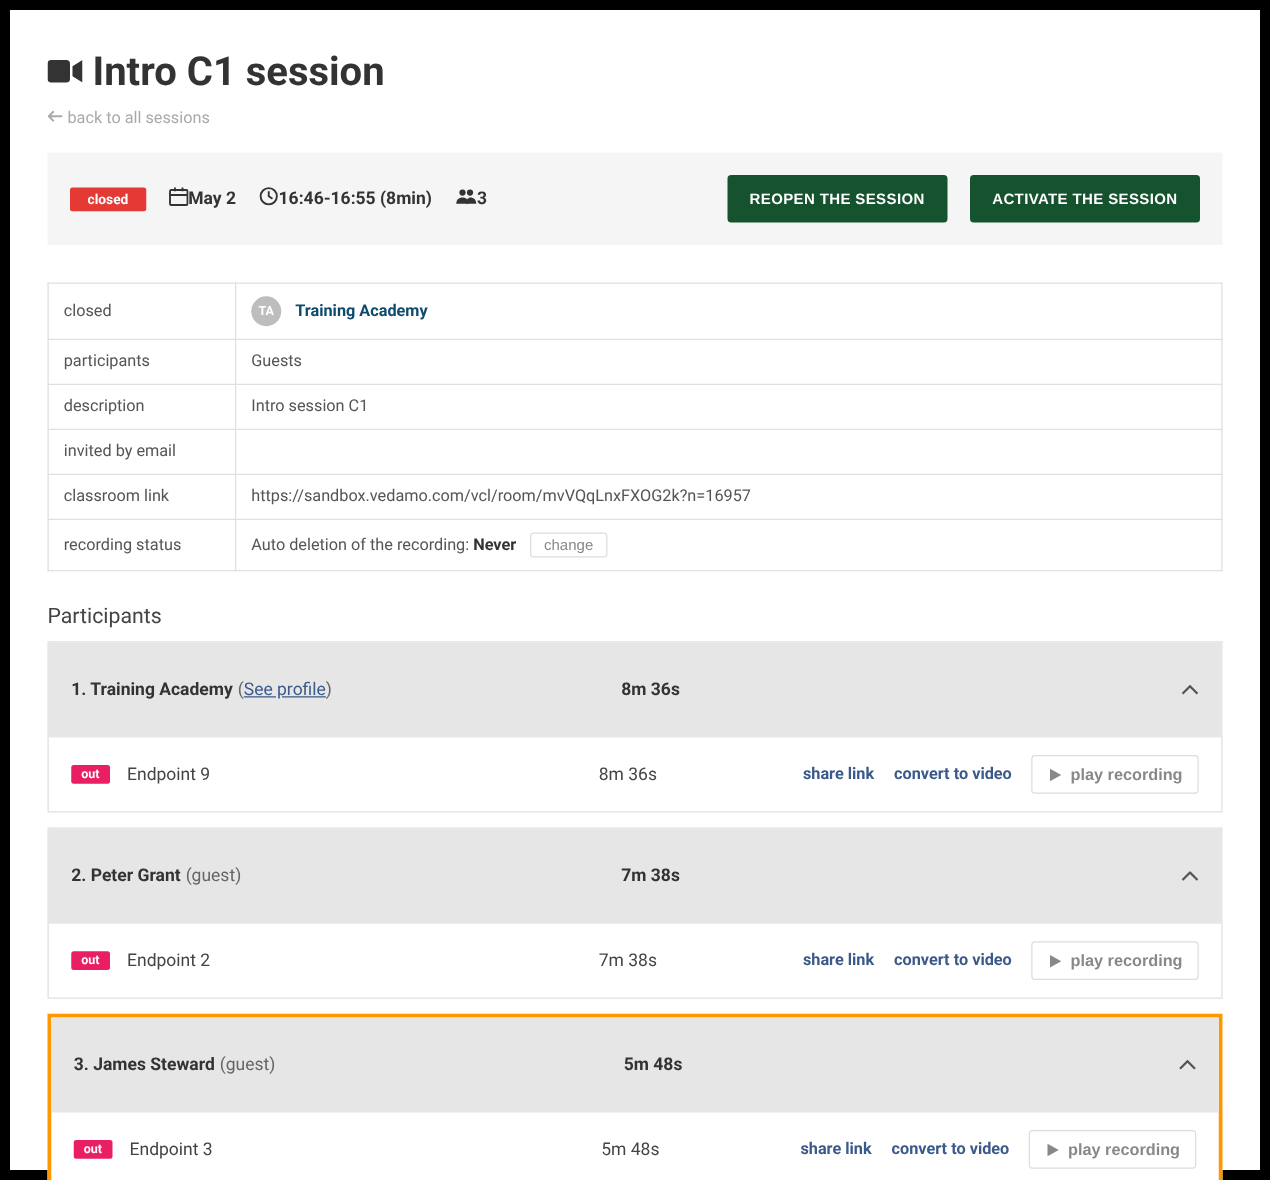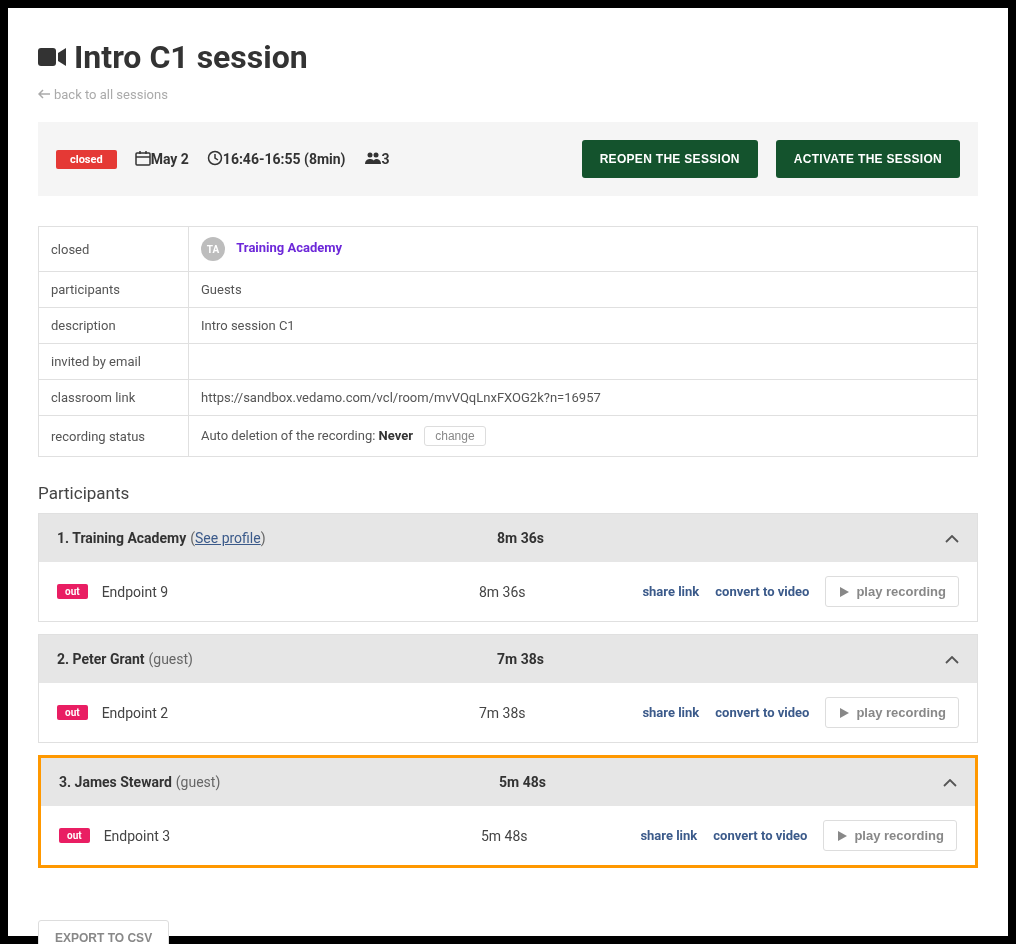--- a/index.html
+++ b/index.html
@@ -95,21 +95,21 @@
       background: #bdbdbd;
       color: #fff;
       font-size: 10px;
       font-weight: 700;
       align-items: center;
       justify-content: center;
       vertical-align: middle;
       margin-right: 8px;
     }
     .link-blue {
-      color: #6d28d9;
+      color: #0c4a6e;
       font-weight: 700;
     }
     .bold { font-weight: 700; color: #333; }
     .btn-change {
       border: 1px solid #ddd;
       background: #fff;
       border-radius: 3px;
       padding: 2px 10px;
       font-size: 12px;
       color: #888;
@@ -125,21 +125,21 @@
     .participant-block {
       border: 1px solid #e0e0e0;
       margin-bottom: 12px;
       background: #fff;
     }
     .participant-block.highlight {
       border: 3px solid #ff9800;
     }
     .p-header {
       background: #e6e6e6;
-      padding: 16px 18px;
+      padding: 30px 18px;
       display: flex;
       align-items: flex-end;
     }
     .p-name { font-weight: 700; color: #333; font-size: 14px; }
     .p-extra { font-weight: 400; color: #666; margin-left: 4px; }
     .see-profile {
       color: #3b5a8a;
       text-decoration: underline;
       font-weight: 400;
     }

